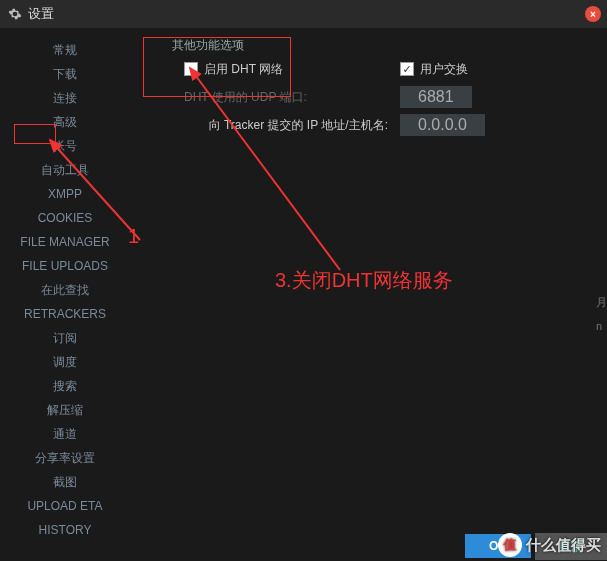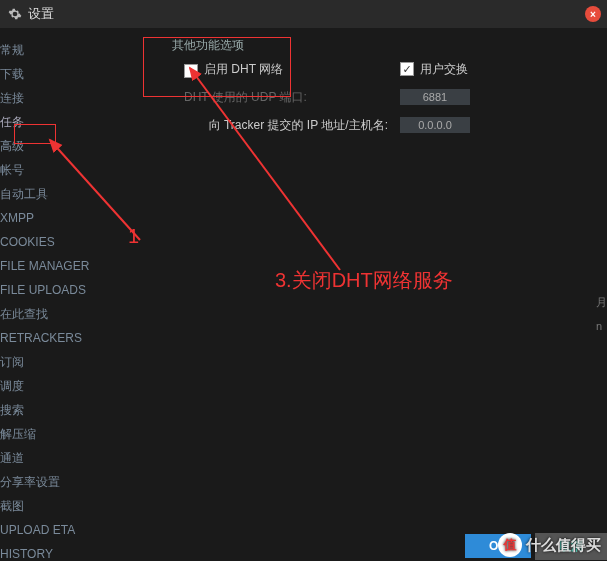--- a/index.html
+++ b/index.html
@@ -54,20 +54,21 @@
     .sidebar {
       width: 130px;
       padding: 10px 0;
     }
     .sidebar-item {
       padding: 3px 0;
       color: #7a8a9a;
       cursor: pointer;
       font-size: 12px;
       line-height: 18px;
+      text-align: center;
     }
     .sidebar-item.selected {
       color: #aab;
     }
     .main {
       flex: 1;
       padding: 10px 20px;
       position: relative;
     }
     .fieldset {
@@ -119,21 +120,21 @@
     }
     .label-text {
       color: #ccc;
       font-size: 12px;
     }
     .label-muted { color: #666; }
     .value-box {
       background: #3a3f44;
       color: #aaa;
       padding: 2px 18px;
-      font-size: 11px;
+      font-size: 16px;
       min-width: 70px;
       text-align: center;
     }
     .footer {
       position: absolute;
       bottom: 0;
       right: 0;
       height: 30px;
       display: flex;
       align-items: center;
@@ -217,21 +218,20 @@
   </span>
   <span class="title">设置</span>
   <div class="close-btn">×</div>
 </div>
 
 <div class="content">
   <div class="sidebar">
     <div class="sidebar-item">常规</div>
     <div class="sidebar-item">下载</div>
     <div class="sidebar-item">连接</div>
-    <div class="sidebar-item selected">任务</div>
     <div class="sidebar-item">高级</div>
     <div class="sidebar-item">帐号</div>
     <div class="sidebar-item">自动工具</div>
     <div class="sidebar-item">XMPP</div>
     <div class="sidebar-item">COOKIES</div>
     <div class="sidebar-item">FILE MANAGER</div>
     <div class="sidebar-item">FILE UPLOADS</div>
     <div class="sidebar-item">在此查找</div>
     <div class="sidebar-item">RETRACKERS</div>
     <div class="sidebar-item">订阅</div>
@@ -243,21 +243,21 @@
     <div class="sidebar-item">截图</div>
     <div class="sidebar-item">UPLOAD ETA</div>
     <div class="sidebar-item">HISTORY</div>
   </div>
 
   <div class="main">
     <div class="fieldset">
       <div class="legend">其他功能选项</div>
 
       <div class="row">
-        <div class="col-left" style="padding-left:24px;align-items:flex-end;">
+        <div class="col-left" style="padding-left:24px;">
           <span class="checkbox"></span>
           <span class="label-text">启用 DHT 网络</span>
         </div>
         <div class="col-right">
           <span class="checkbox checked"></span>
           <span class="label-text">用户交换</span>
         </div>
       </div>
 
       <div class="row">

